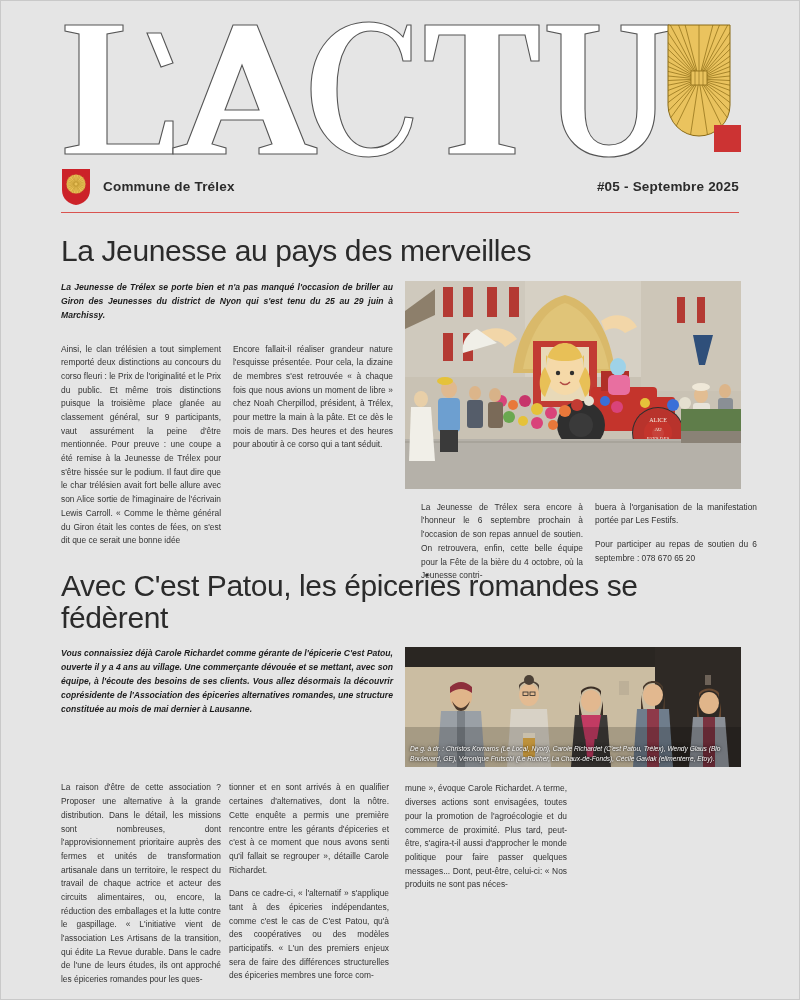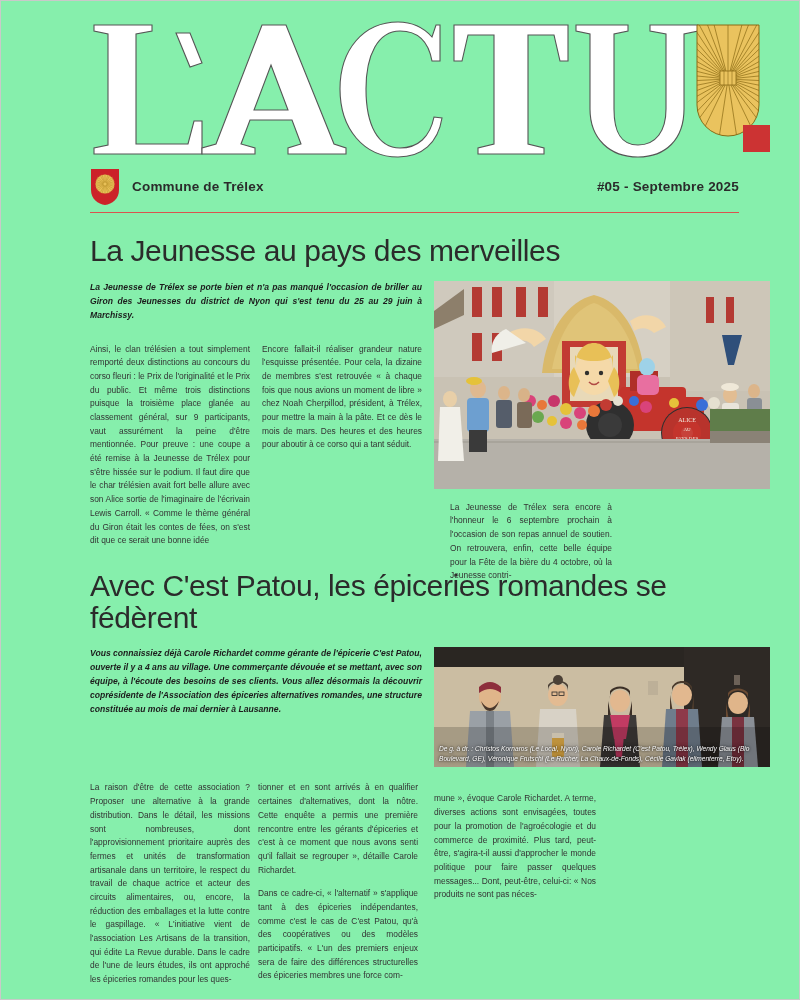--- a/index.html
+++ b/index.html
@@ -9,23 +9,22 @@
     height: 1000px;
     background: #ffffff;
     font-family: "Liberation Sans", sans-serif;
     overflow: hidden;
   }
 
   #page {
     position: relative;
     width: 800px;
     height: 1000px;
-    background: #86efac;
+    background: #e5e5e5;
     border: 1px solid #c9c9c9;
-    padding-left: 29px;
   }
 
   
   #masthead {
     position: relative;
     height: 160px;
     padding: 16px 60px 0 60px;
   }
   #masthead-svg { display: block; width: 680px; height: 145px; }
 
@@ -145,21 +144,21 @@
   #a2-left-cols {
     display: grid;
     grid-template-columns: 160px 160px;
     column-gap: 8px;
     margin-top: 14px;
     width: 332px;
   }
   #a2-right-cols {
     position: absolute;
     left: 344px;
-    top: 145px;
+    top: 135px;
     width: 336px;
     display: grid;
     grid-template-columns: 162px 162px;
     column-gap: 12px;
   }
 </style>
 </head>
 <body>
 
 <div id="page">
@@ -408,20 +407,24 @@
 
             <path d="M288 54 L308 54 L300 84 L294 84 Z" fill="#2f4f7a"></path>
           </svg>
         </div>
       </div>
 
       <div id="a1-right-cols">
         <div class="body-col">
           <p>La Jeunesse de Trélex sera encore à l'honneur le 6 septembre prochain à l'occasion de son repas annuel de soutien. On retrouvera, enfin, cette belle équipe pour la Fête de la bière du 4 octobre, où la Jeunesse contri-</p>
         </div>
+        <div class="body-col">
+          <p>buera à l'organisation de la manifestation portée par Les Festifs.</p>
+          <p>Pour participer au repas de soutien du 6 septembre : 078 670 65 20</p>
+        </div>
       </div>
     </div>
   </div>
 
   <div class="article" id="article-2">
     <h1 class="headline">Avec C'est Patou, les épiceries romandes se fédèrent</h1>
 
     <div id="a2-wrap">
       <div id="a2-top">
         <div id="a2-lead-block">

